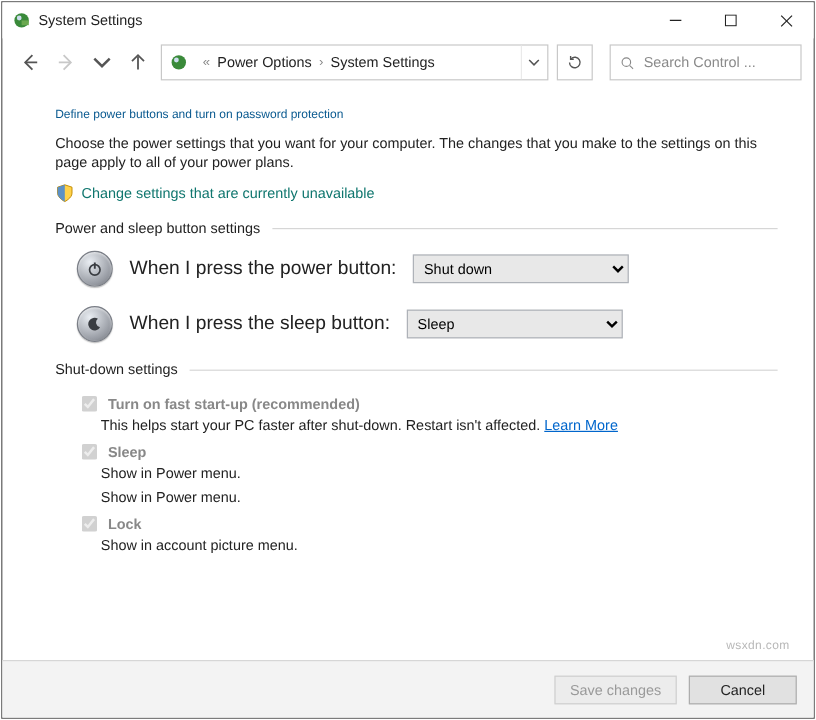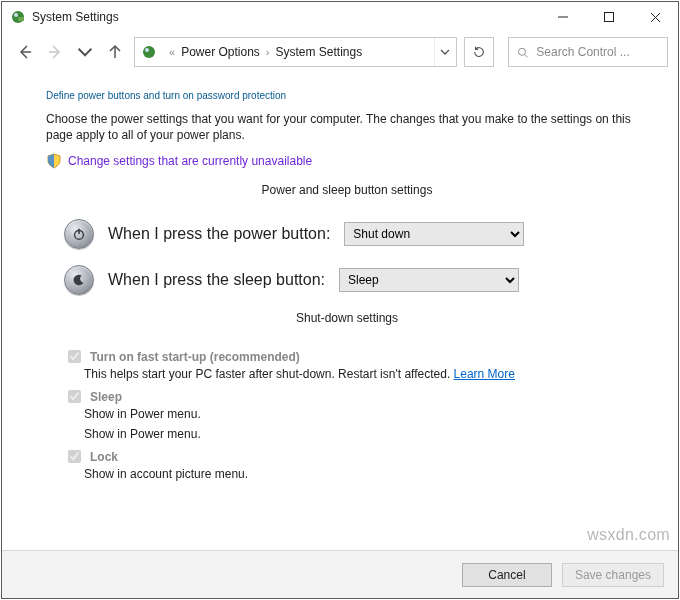--- a/index.html
+++ b/index.html
@@ -76,26 +76,26 @@
   .searchbox input { border:none; outline:none; width:100%; color:#555; font-size:12px; }
   .searchbox input::placeholder { color:#8a8a8a; }
   
   .content {
     flex:1; overflow:auto;
     padding: 18px 30px 10px 44px;
   }
   h1.heading { font-size:10px; font-weight:400; color:#0a5a90; margin:0 0 10px 0; }
   p.intro { margin:0 0 10px 0; font-size:12px; color:#222; line-height:1.35; }
   .link-row { display:flex; align-items:center; gap:6px; margin-bottom:14px; }
-  .link-row a { color:#6d28d9; text-decoration:none; font-size:12px; }
+  .link-row a { color:#0f766e; text-decoration:none; font-size:12px; }
   .shield {
     width:16px; height:16px; display:inline-block;
   }
   .section-header {
-    display:flex; align-items:center; gap:10px; margin:8px 0 12px 0;flex-direction:column;
+    display:flex; align-items:center; gap:10px; margin:8px 0 12px 0;
   }
   .section-header .label { font-size:12px; color:#222; white-space:nowrap; }
   .section-header .rule { flex:1; height:1px; background:#d6d6d6; }
   .option-row {
     display:flex; align-items:center; gap:14px;
     margin:0 0 16px 18px;
   }
   .round-icon {
     width:30px; height:30px; border-radius:50%;
     background: radial-gradient(circle at 35% 30%, #e9edf2, #969aa2 70%, #5a5d63 100%);
@@ -123,22 +123,22 @@
     display:flex; align-items:center; justify-content:flex-end;
     padding:0 14px; gap:10px; background:#f3f3f3;
   }
   .btn {
     min-width:90px; height:24px; padding:0 12px;
     border:1px solid #adadad; background:#e1e1e1;
     font-size:12px; display:flex; align-items:center; justify-content:center;
   }
   .btn.disabled { color:#9a9a9a; border-color:#cfcfcf; background:#ececec; }
   .watermark {
-    position:absolute; right:8px; bottom:54px;
-    font-size:16px; color:#b8b8b8; letter-spacing:.3px;
+    position:absolute; right:20px; bottom:54px;
+    font-size:10px; color:#b8b8b8; letter-spacing:.3px;
   }
 </style>
 </head>
 <body>
 
 <div class="window">
 
   <div class="titlebar">
     <span class="app-icon">
       <svg viewBox="0 0 16 16">
@@ -300,17 +300,17 @@
         <span class="clabel dimmed" style="font-weight:600">Lock</span>
       </div>
       <div class="chk-desc">Show in account picture menu.</div>
     </div>
 
   </div>
 
   <div class="watermark">wsxdn.com</div>
 
   <div class="footer">
+    <div class="btn disabled">Save changes</div>
     <div class="btn">Cancel</div>
-    <div class="btn disabled">Save changes</div>
   </div>
 
 </div>
 
 </body></html>

